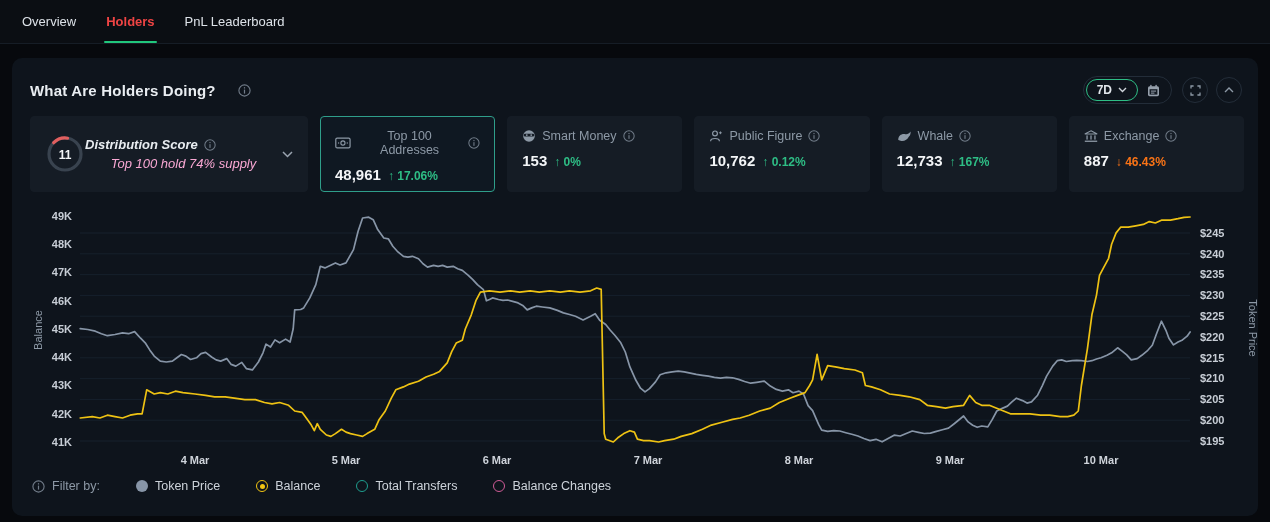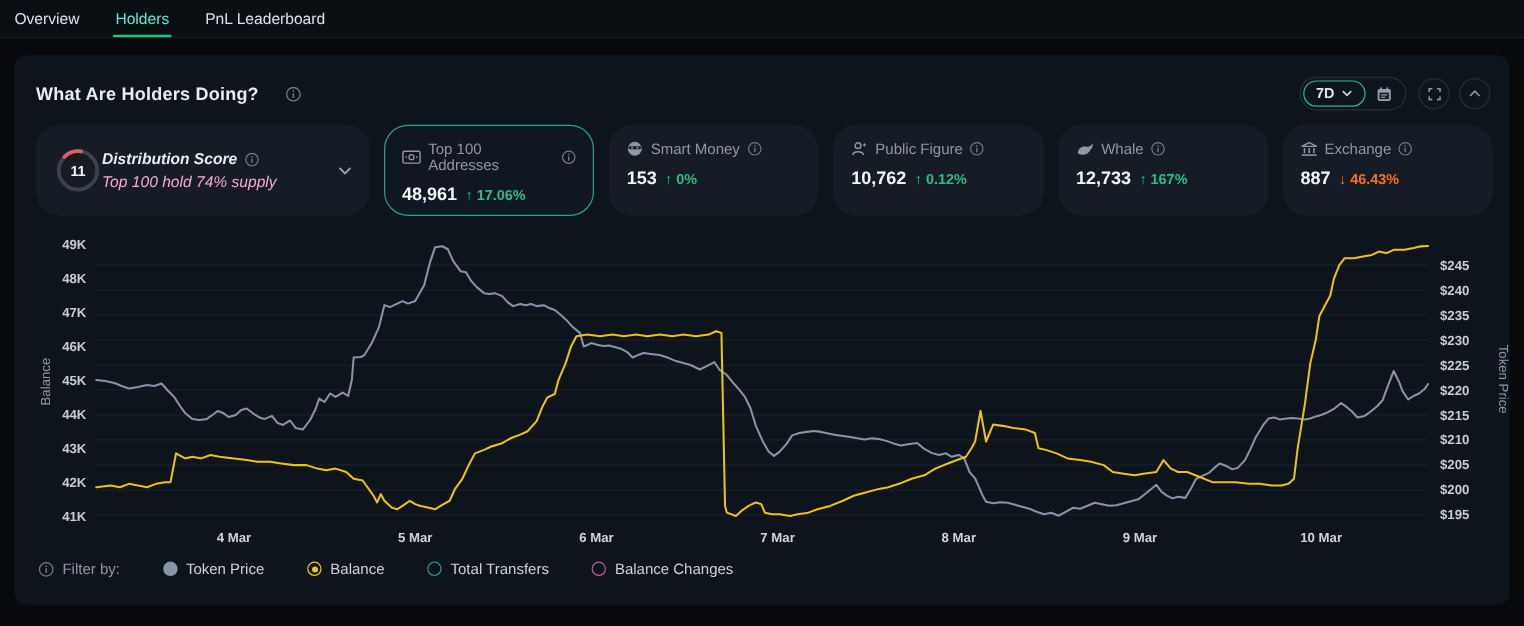--- a/index.html
+++ b/index.html
@@ -1,38 +1,38 @@
 <!DOCTYPE html>
 <html><head>
 <meta charset="utf-8">
 <style>
   * { margin:0; padding:0; box-sizing:border-box; }
   html,body { width:1270px; height:522px; background:#07090d; font-family:"Liberation Sans", sans-serif; overflow:hidden; }
 
   
-  .topbar { height:32px; background:#0b0e13; border-bottom:1px solid #161d26; display:flex; align-items:stretch; padding-left:10px; gap:26px; }
+  .topbar { height:44px; background:#0b0e13; border-bottom:1px solid #161d26; display:flex; align-items:stretch; padding-left:20px; gap:26px; }
   .tab { display:flex; align-items:center; font-size:13px; color:#dde2e8; cursor:pointer; position:relative; padding:0 2px; }
-  .tab.active { color:#5eead4; font-weight:normal;text-align:center; }
+  .tab.active { color:#ef4444; font-weight:bold;text-align:center; }
   .tab.active::after { content:""; position:absolute; left:0; right:0; bottom:0; height:2px; background:#21c77c; border-radius:2px; }
 
   
   .panel { position:relative; margin:14px 12px 0 12px; height:458px; background:#0e141c; border-radius:10px; }
   .panel-head { display:flex; align-items:center; justify-content:space-between; padding:20px 16px 0 18px; height:44px; }
   .panel-title-wrap { display:flex; align-items:center; gap:22px; }
   .panel-title { font-size:15px; font-weight:bold; color:#e9edf1; letter-spacing:.2px; }
   .head-controls { display:flex; align-items:center; gap:10px; }
   .range-group { display:flex; align-items:center; border:1px solid #232d39; border-radius:16px; padding:2px; background:#0e141c; }
   .range-pill { display:flex; align-items:center; gap:6px; border:1px solid #2ebd85; border-radius:13px; padding:3px 10px; color:#e2e7ec; font-size:12px; font-weight:bold; cursor:pointer; }
   .cal-btn { display:flex; align-items:center; padding:3px 9px; cursor:pointer; }
   .round-group { display:flex; align-items:center; gap:8px; }
   .icon-btn { width:26px; height:26px; border:1px solid #232d39; border-radius:50%; display:flex; align-items:center; justify-content:center; cursor:pointer; }
 
   
   .cards-row { display:flex; gap:12px; margin:14px 14px 0 18px; height:76px; }
-  .card { background:#151c25; border:1px solid #151c25; border-radius:20px; padding:12px 14px; cursor:pointer; }
+  .card { background:#151c25; border:1px solid #151c25; border-radius:4px; padding:12px 14px; cursor:pointer;text-align:center; }
   .card.dist { flex:0 0 278px; display:flex; align-items:center; gap:0; padding:10px 14px; }
   .card.stat { flex:1 1 0; }
   .card.selected { background:#0f1822; border:1px solid #2f9e8a; }
   .dist-col { display:flex; flex-direction:column; gap:4px; flex:1;font-style:italic; }
   .dist-title-row { display:flex; align-items:center; gap:6px; }
   .dist-title { font-size:13px; font-weight:bold; color:#e9edf1; }
   .dist-sub { font-size:13px; color:#f9a8d4; }
   .stat-label-row { display:flex; align-items:center; gap:6px; color:#8d99a6; font-size:12.5px; }
   .stat-value-row { margin-top:9px; display:flex; align-items:baseline; gap:7px; }
   .stat-value { font-size:15px; font-weight:bold; color:#f3f5f7; }

